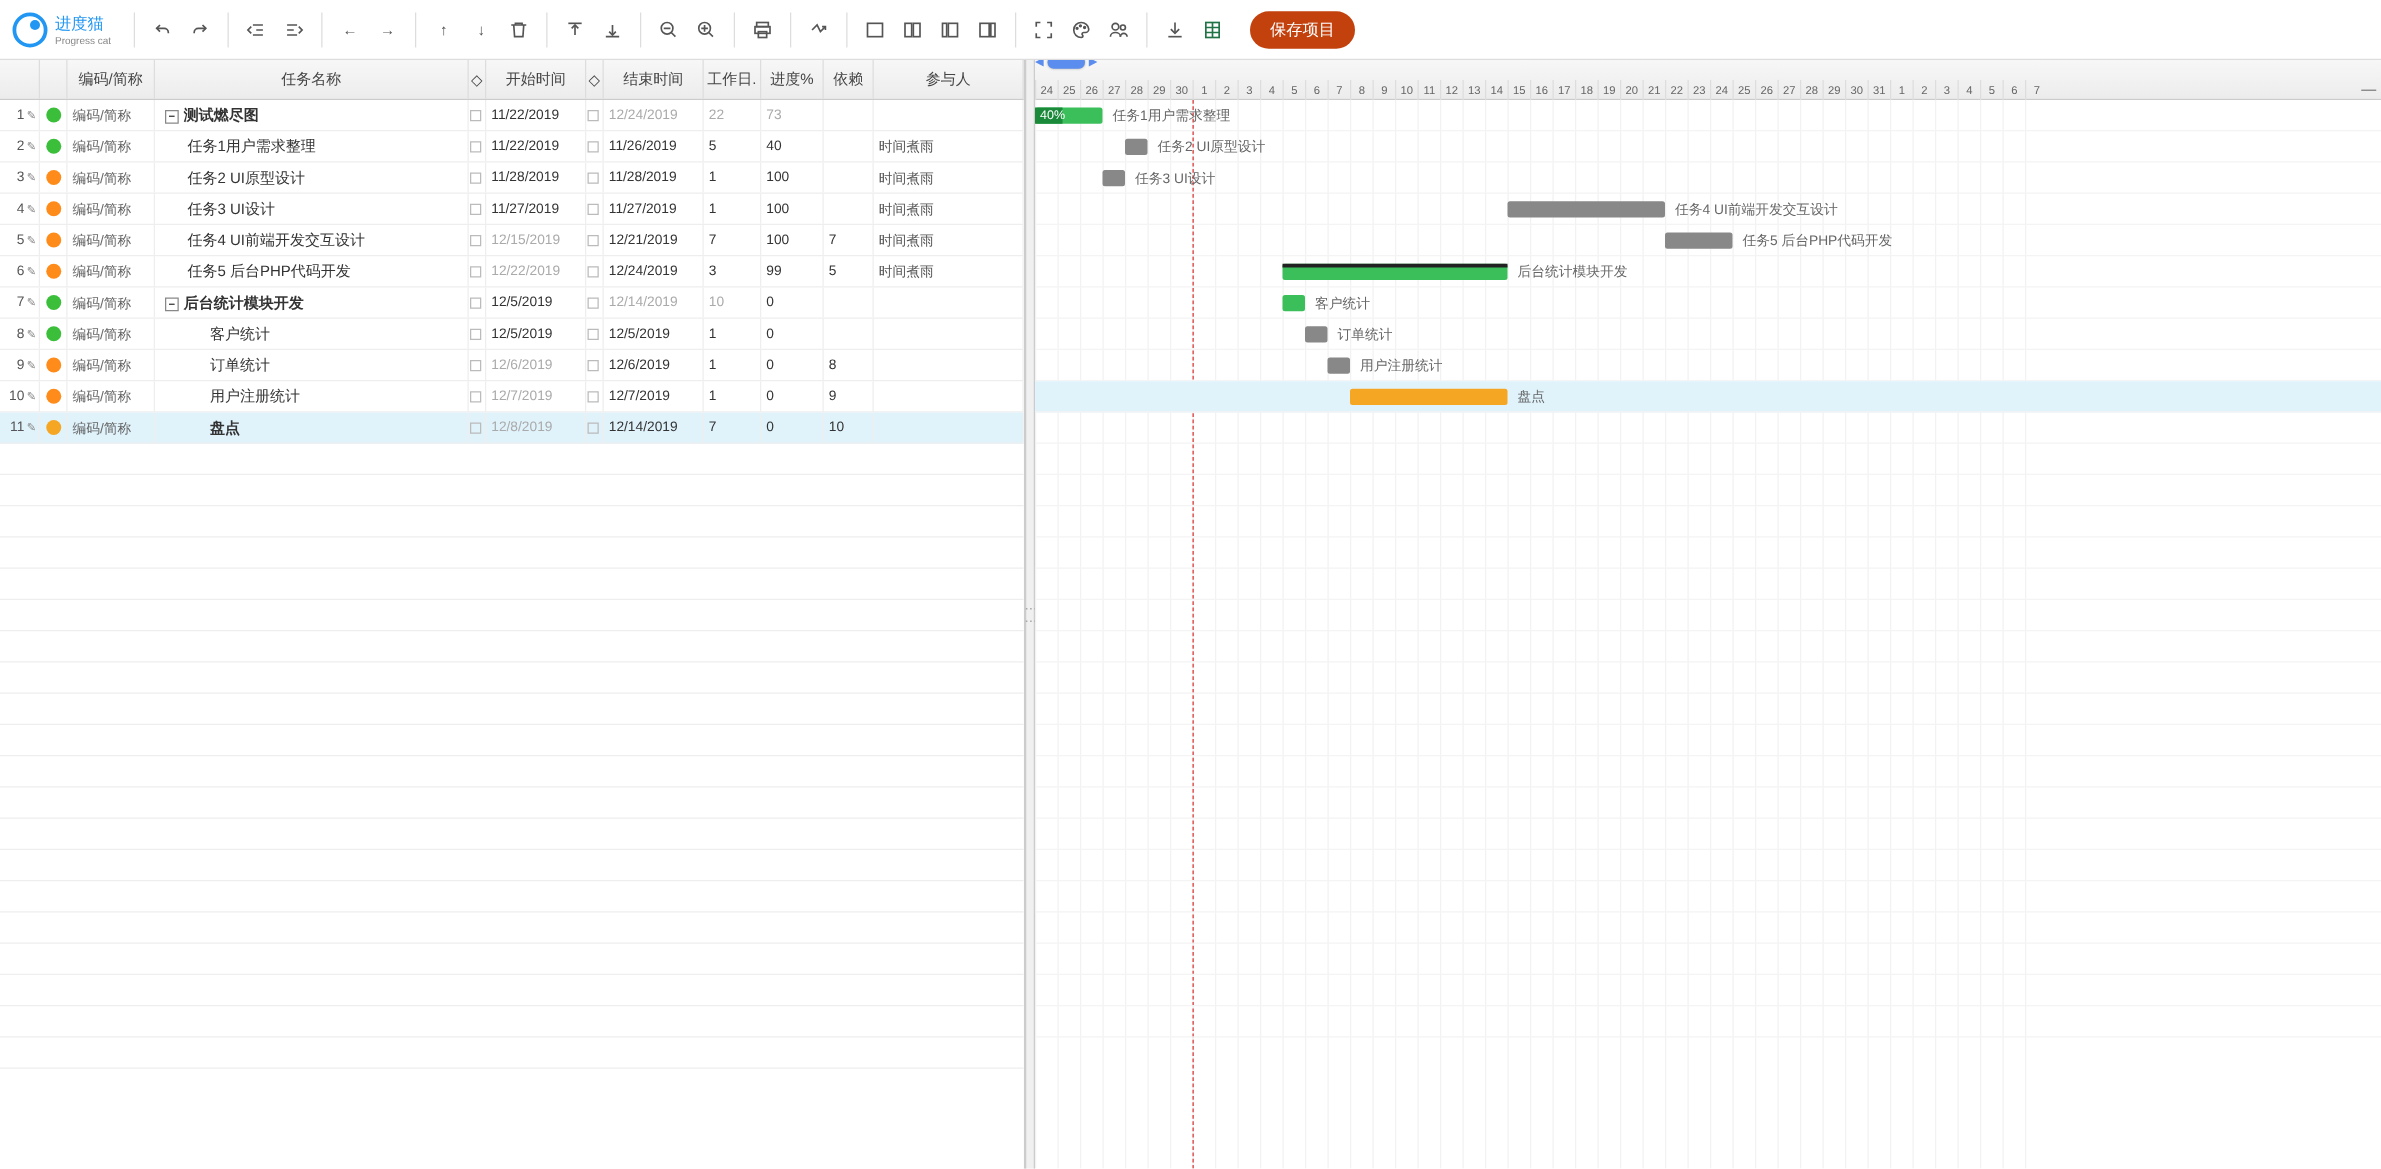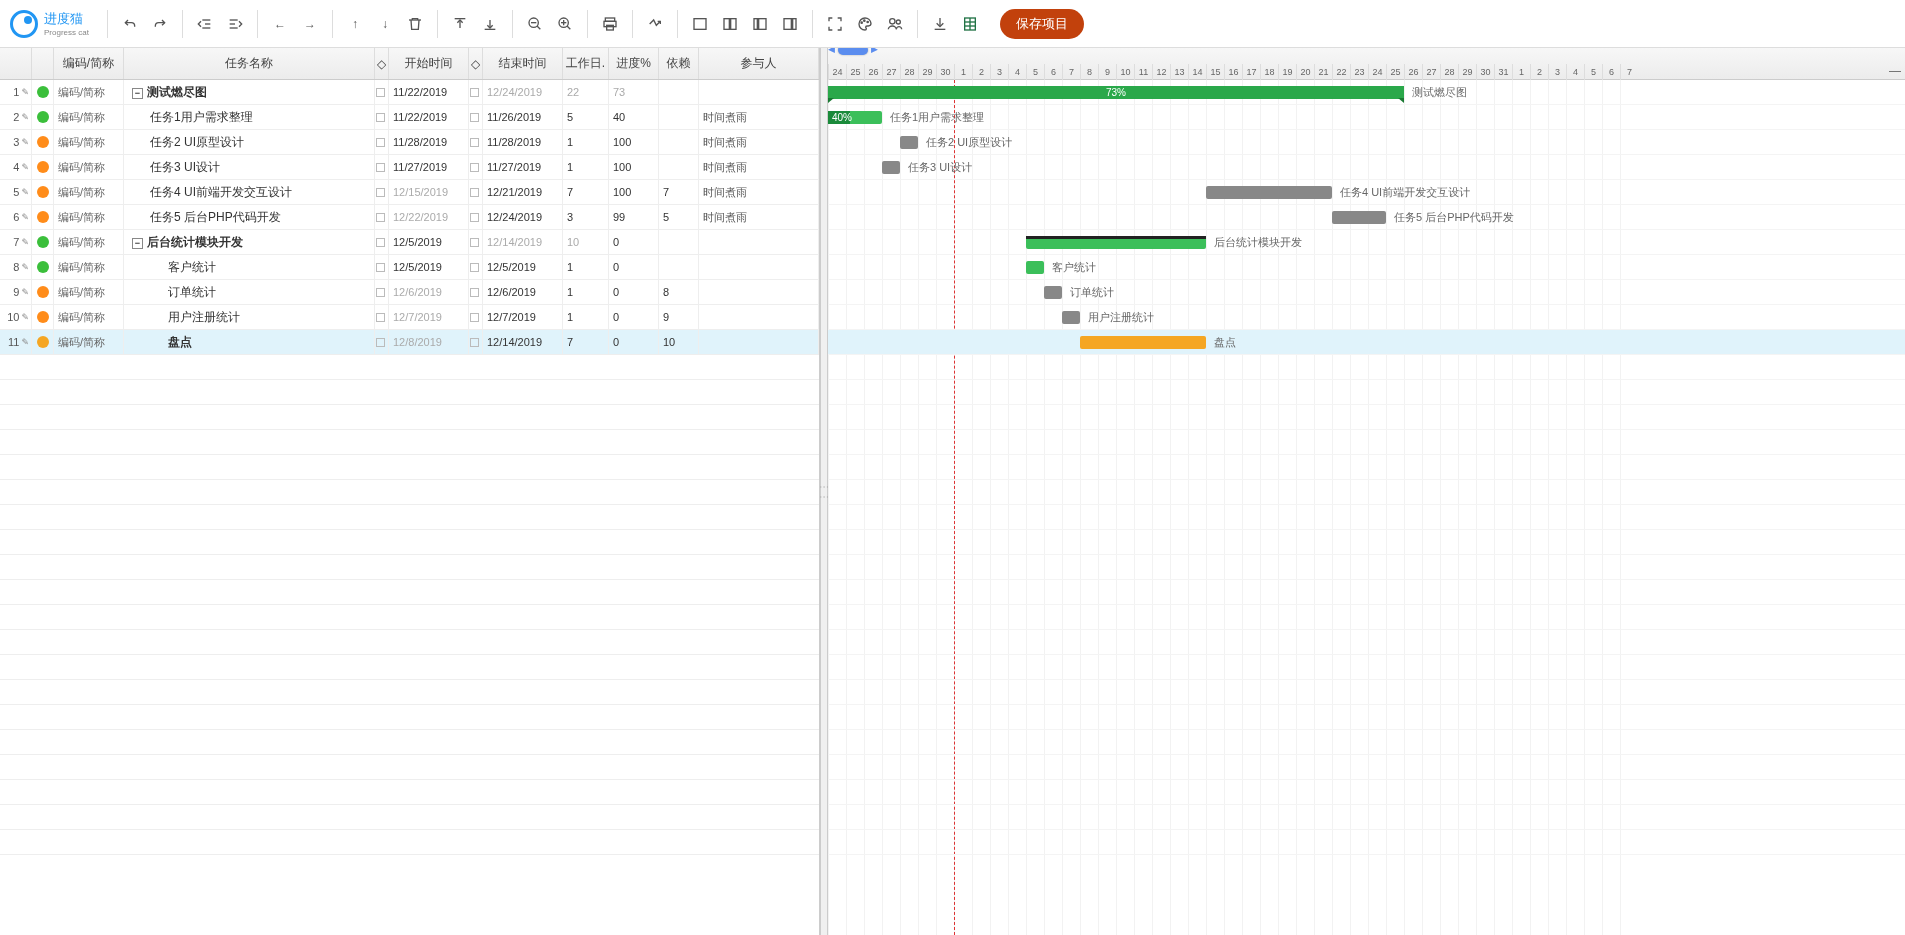--- a/index.html
+++ b/index.html
@@ -652,26 +652,20 @@
             <div class="gantt-col" style="left: 702px;"></div>
             <div class="gantt-col" style="left: 720px;"></div>
             <div class="gantt-col" style="left: 738px;"></div>
             <div class="gantt-col" style="left: 756px;"></div>
             <div class="gantt-col" style="left: 774px;"></div>
             <div class="gantt-col" style="left: 792px;"></div>
           </div>
         <div class="gantt-today" id="gantt-today" style="left: 126px;"></div>
         <div class="gantt-rows" id="gantt-rows">
             <div class="gantt-row">
-              <div class="bar bar-group" style="left: 0px; width: 576px;">
-                <span class="bar-pct" style="left:50%;transform:translateX(-50%)">73%</span>
-                <span class="bar-label">测试燃尽图</span>
-              </div>
-            </div>
-            <div class="gantt-row">
               <div class="bar bar-task" style="left: 0px; width: 54px;">
                 <div class="bar-progress" style="width:40%"></div>
                 <span class="bar-pct">40%</span>
                 <span class="bar-label">任务1用户需求整理</span>
               </div>
             </div>
             <div class="gantt-row">
               <div class="bar bar-grey" style="left: 72px; width: 18px;">
                 <span class="bar-label">任务2 UI原型设计</span>
               </div>

